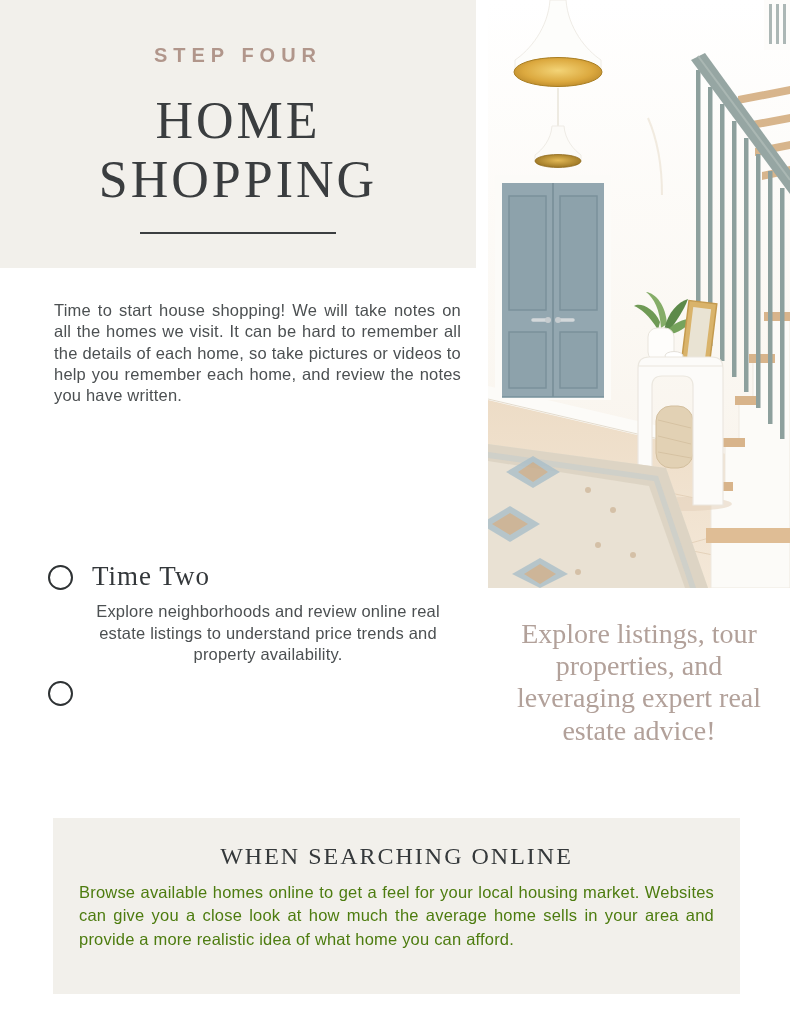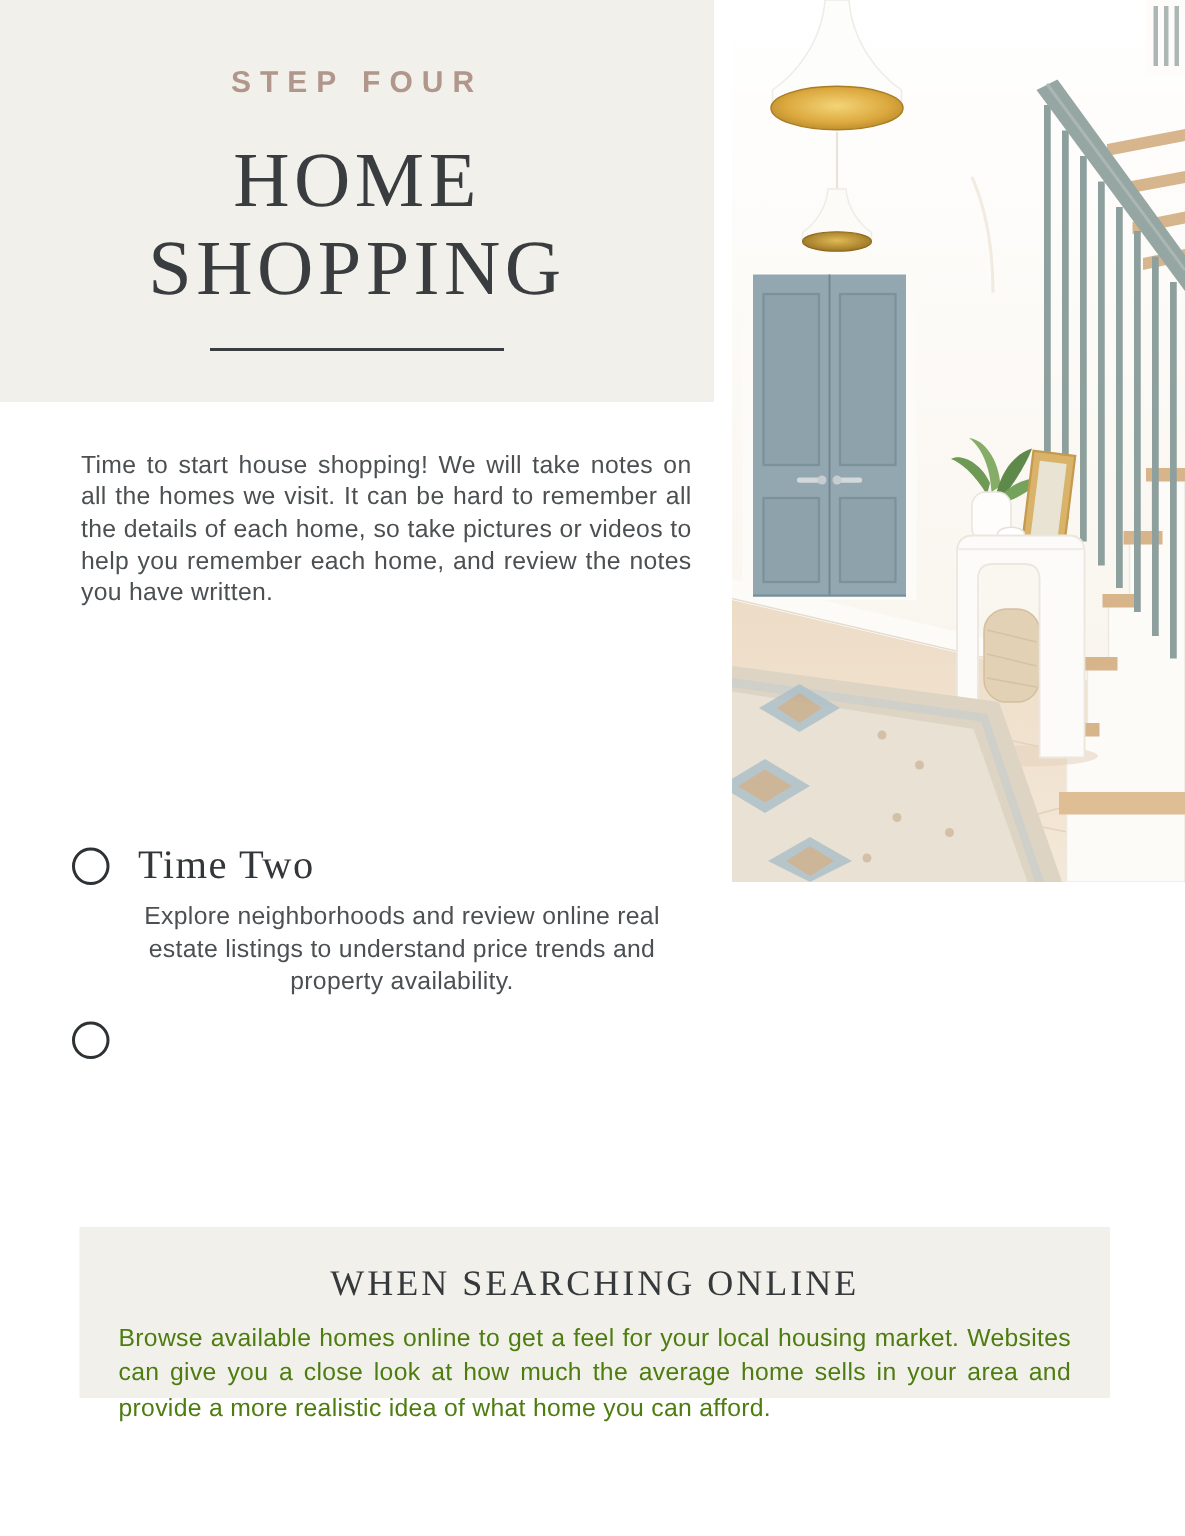--- a/index.html
+++ b/index.html
@@ -51,21 +51,21 @@
   .step-2 .step-body, .step-3 .step-body { width:352px; text-align:center; }
   .step-1 .step-body { text-align:justify; }
   
   .quote {
     position:absolute; left:495px; top:618px; width:288px; margin:0;
     font-family:"Liberation Serif", serif; font-size:28px; line-height:1.15;
     color:#b2a19a; text-align:center;
   }
   
   .bottom-box {
-    position:absolute; left:53px; top:818px; width:687px; height:114px;
+    position:absolute; left:53px; top:818px; width:687px; height:176px;
     background:#f2f0eb;
   }
   .box-heading {
     margin:25px 0 0 0; text-align:center;
     font-family:"Liberation Serif", serif; font-weight:normal;
     font-size:24px; letter-spacing:2px; color:#35393b;
   }
   .box-body {
     margin:11px 26px 0 26px; font-size:16.5px; line-height:1.42;
     letter-spacing:0.2px; color:#4d7c0f; text-align:justify;
@@ -247,19 +247,20 @@
     <div class="step-content">
       <h2 class="step-heading">Time Two</h2>
       <p class="step-body">Explore neighborhoods and review online real estate listings to understand price trends and property availability.</p>
     </div>
   </div>
 
   <div class="step step-3">
     <div class="step-circle"></div>
   </div>
 
+  <p class="quote">Explore listings, tour properties, and leveraging expert real estate advice!</p>
 
   <section class="bottom-box">
     <h2 class="box-heading">WHEN SEARCHING ONLINE</h2>
     <p class="box-body">Browse available homes online to get a feel for your local housing market. Websites can give you a close look at how much the average home sells in your area and provide a more realistic idea of what home you can afford.</p>
   </section>
 
 </div>
 
 </body></html>

